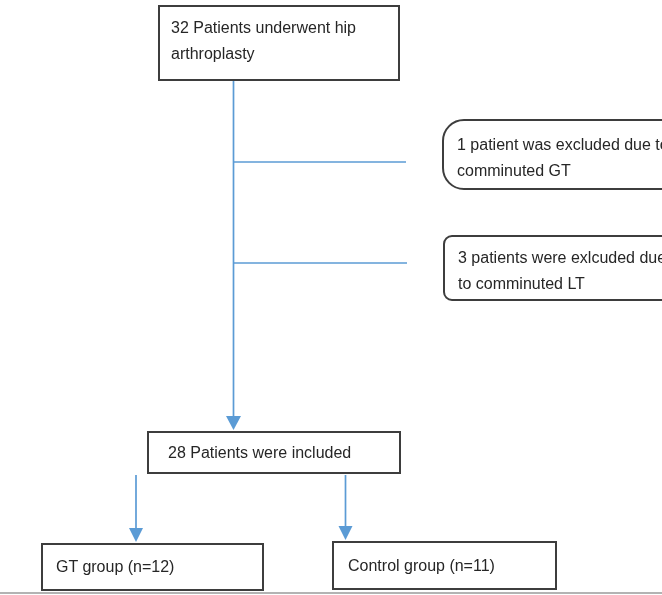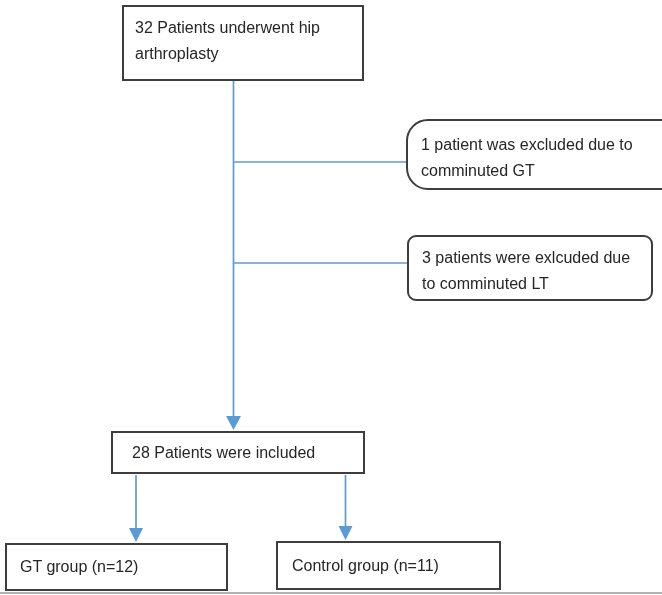--- a/index.html
+++ b/index.html
@@ -21,32 +21,33 @@
     background: var(--background);
     overflow: hidden;
   }
   .flow-box {
     position: absolute;
     background: var(--background);
     border: 2px solid var(--box-border);
     color: var(--text);
     font-size: 16px;
     line-height: 26px;
+    margin-left: 36px;
   }
   .pad-top { padding: 8px 10px 0 11px; }
   .v-center {
     display: flex;
     align-items: center;
   }
   .box-initial      { left: 122px; top: 5px;   width: 242px; height: 76px; }
   .box-excluded-gt  { left: 406px; top: 119px; width: 289px; height: 71px; padding-top: 11px; border-radius: 22px; }
   .box-excluded-lt  { left: 407px; top: 235px; width: 246px; height: 66px; padding-top: 8px; }
   .box-included     { left: 111px; top: 431px; width: 254px; height: 43px; padding-left: 19px; }
   .box-gt-group     { left: 5px;   top: 543px; width: 223px; height: 48px; padding-left: 13px; }
-  .box-control      { left: 276px; top: 541px; width: 225px; height: 49px; padding-left: 14px; }
+  .box-control      { left: 296px; top: 541px; width: 225px; height: 49px; padding-left: 14px; }
   svg.connectors {
     position: absolute;
     left: 0; top: 0;
     width: 662px;
     height: 595px;
     pointer-events: none;
   }
   .connector-line {
     stroke: var(--connector-blue);
     stroke-width: 1.7;

